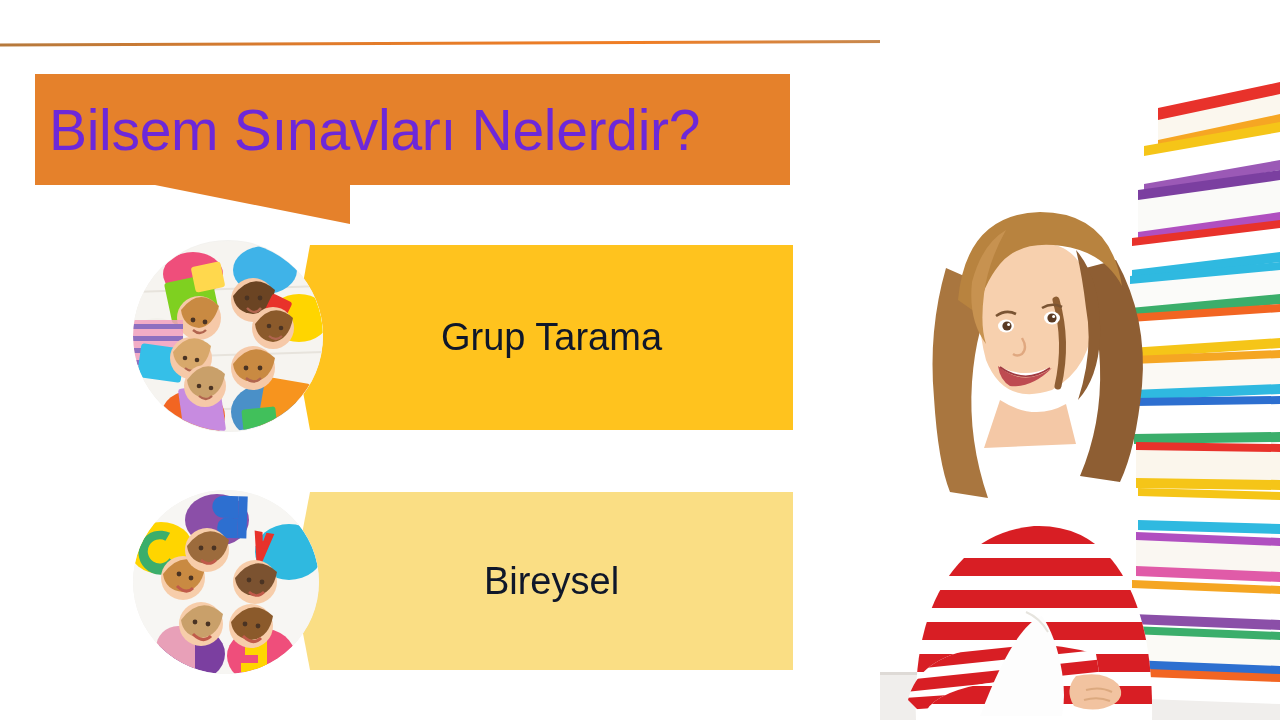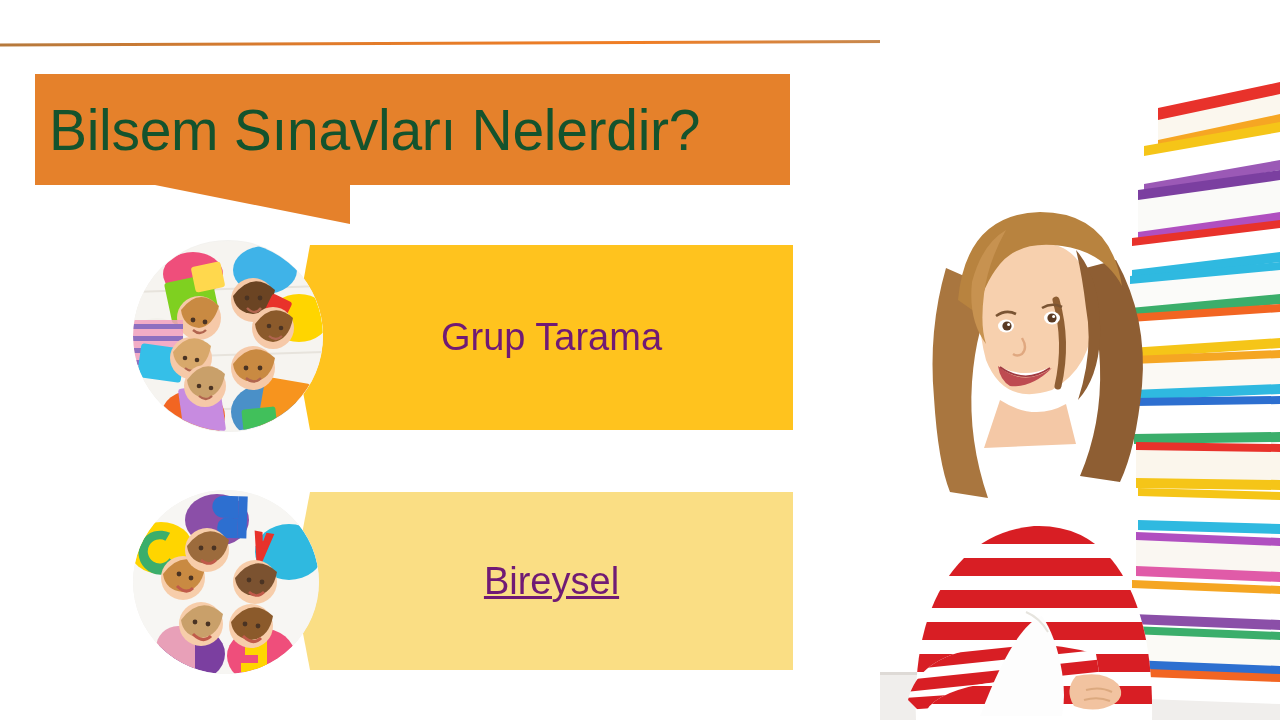--- a/index.html
+++ b/index.html
@@ -42,21 +42,21 @@
     top: 0;
   }
   .title-text {
     position: absolute;
     left: 14px;
     top: 0px;
     width: 741px;
     height: 111px;
     display: flex;
     align-items: center;
-    color: #14532d;
+    color: #6d28d9;
     font-size: 57px;
     font-weight: 400;
     letter-spacing: -0.3px;
     white-space: nowrap;
     font-family: "Liberation Sans", sans-serif;
   }
 
   
   .row {
     position: absolute;
@@ -65,21 +65,21 @@
     position: absolute;
     left: 0;
     top: 0;
   }
   .panel-label {
     position: absolute;
     display: flex;
     align-items: center;
     justify-content: center;
     text-align: left;
-    color: #701a75;
+    color: #0f172a;
     font-family: "Liberation Sans", sans-serif;
     font-weight: 400;
     line-height: 1.12;
   }
 
   .photo-circle {
     position: absolute;
     border-radius: 50%;
     overflow: hidden;
     background: #f3f2ef;
@@ -209,21 +209,21 @@
       </svg>
     </div>
   </div>
 
   <div class="row" style="left:133px; top:490px; width:660px; height:185px;">
 
     <div class="panel" style="left:160px; top:2px; width:500px; height:178px;">
       <svg width="500" height="178" viewBox="0 0 500 178">
         <path d="M17,0 L500,0 L500,178 L17,178 L0,89 Z" fill="#FADE84"></path>
       </svg>
-      <div class="panel-label" style="left:17px; top:0; width:483px; height:178px; font-size:38px; flex-direction:row;text-decoration:underline;">
+      <div class="panel-label" style="left:17px; top:0; width:483px; height:178px; font-size:38px; flex-direction:row;">
         <span>Bireysel</span>
       </div>
     </div>
 
     <div class="photo-circle" style="left:0px; top:0px; width:186px; height:184px;">
       <svg width="186" height="184" viewBox="0 0 186 184">
         <defs>
           <clipPath id="clipB">
               <ellipse cx="93" cy="92" rx="93" ry="92"></ellipse>
             </clipPath>

